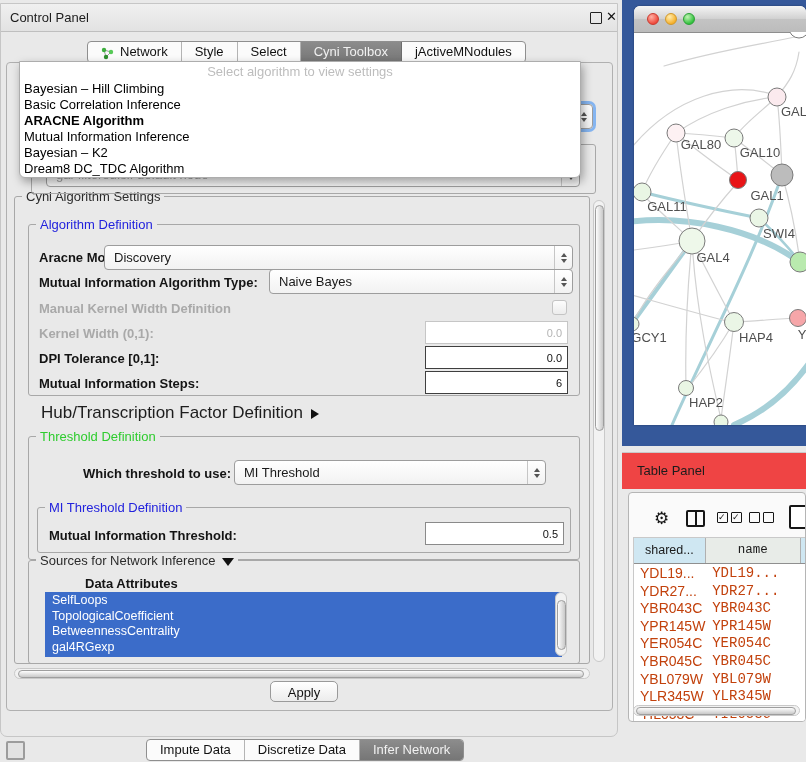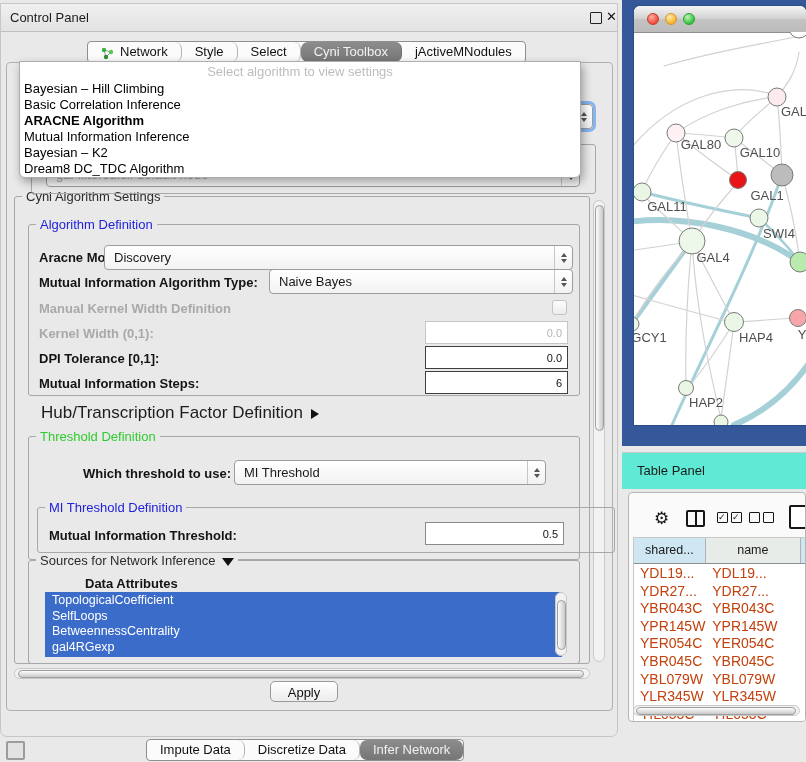--- a/index.html
+++ b/index.html
@@ -12,21 +12,21 @@
       border:1px solid #c6c6c6;border-radius:0 0 7px 7px;box-sizing:border-box;}
   .cp-titlebar{position:absolute;left:0;top:0;width:100%;height:27px;background:linear-gradient(#f0f0f0,#e2e2e2);
       border-bottom:1px solid #bfbfbf;}
   .cp-title{position:absolute;left:9px;top:6px;font-size:13px;color:#1c1c1c;}
   .cp-float{position:absolute;left:589px;top:8px;width:10px;height:10px;border:1.6px solid #222;border-radius:1px;}
   .cp-close{position:absolute;left:605px;top:5px;font-size:13px;font-weight:bold;color:#111;}
 
   
   .seg-tabs{position:absolute;display:flex;height:22px;border:1px solid #8f8f8f;border-radius:4px;
       overflow:hidden;background:#fbfbfb;font-size:13px;line-height:22px;color:#111;box-sizing:border-box;}
-  .seg{padding:0 13px;border-right:1px solid #b4b4b4;display:flex;align-items:center;gap:5px;white-space:nowrap;border-radius:7px;}
+  .seg{padding:0 13px;border-right:1px solid #b4b4b4;display:flex;align-items:center;gap:5px;white-space:nowrap;}
   .seg:last-child{border-right:none;}
   .seg.sel{background:linear-gradient(#8c8c8c,#767676);color:#f1f1f1;border-right-color:#6d6d6d;}
 
   
   .popup{position:absolute;left:18px;top:57px;width:560px;height:115px;background:#fff;
       border:1px solid #adadad;border-radius:0 0 6px 6px;box-shadow:2px 4px 10px rgba(0,0,0,.35);
       z-index:40;font-size:13px;}
   .popup-ph{height:17px;padding-top:2px;text-align:center;color:#bdbdbd;}
   .popup-item{height:16px;line-height:16px;padding-left:4px;color:#000;white-space:nowrap;}
   .popup-item.bold{font-weight:bold;}
@@ -87,40 +87,40 @@
       border-radius:6px 6px 0 0;overflow:hidden;box-shadow:0 0 2px rgba(0,0,0,.4);}
   .mac-titlebar{position:absolute;left:0;top:0;width:100%;height:26px;
       background:linear-gradient(#f5f5f5,#d2d2d2 48%,#c3c3c3 52%,#bcbcbc);border-bottom:1px solid #8e8e8e;}
   .tl{position:absolute;top:7px;width:12px;height:12px;border-radius:50%;box-sizing:border-box;}
   .tl.red{left:13px;background:radial-gradient(circle at 35% 30%,#ffb0a4,#ef4c3e 70%);border:1px solid #c93a2f;}
   .tl.yellow{left:31px;background:radial-gradient(circle at 35% 30%,#ffeDB0,#f6b12d 70%);border:1px solid #d1982a;}
   .tl.green{left:49px;background:radial-gradient(circle at 35% 30%,#c2f3b4,#35c240 70%);border:1px solid #2ba135;}
   .net-canvas{position:absolute;left:0;top:26px;}
 
   
-  .tp-header-strip{position:absolute;left:622px;top:452px;width:184px;height:36px;background:#5eead4;
+  .tp-header-strip{position:absolute;left:622px;top:452px;width:184px;height:36px;background:#ef4444;
       border-top:1px solid #c9c9c9;}
   .tp-title{position:absolute;left:15px;top:10px;font-size:13px;color:#1c1c1c;}
   .tp-box{position:absolute;left:628px;top:492px;width:178px;height:230px;background:#fafafa;
       border:1px solid #b5b5b5;border-radius:4px;box-sizing:border-box;overflow:hidden;}
   .tp-icon{position:absolute;color:#161616;}
   .gear{left:25px;top:15px;font-size:17px;}
   .cols-icon{left:57px;top:17px;width:15px;height:13px;border:2px solid #161616;border-radius:2px;}
   .cols-icon div{position:absolute;left:50%;top:0;width:2px;height:100%;background:#161616;transform:translateX(-50%);}
   .chk-pair{left:88px;top:19px;display:flex;gap:3px;}
   .chk{width:9px;height:9px;border:1.5px solid #161616;border-radius:1px;font-size:9px;line-height:8px;color:#161616;}
   .page-icon{left:160px;top:12px;width:16px;height:20px;border:2px solid #161616;border-radius:2px;background:#fff;}
 
   .tp-table{position:absolute;left:4px;top:44px;width:174px;height:186px;background:#fff;
       border:1px solid #c9c9c9;border-bottom:none;box-sizing:border-box;overflow:hidden;}
   .thead{display:flex;height:25px;border-bottom:1px solid #8f8f8f;font-size:12.5px;color:#1a1a1a;}
   .th{border-right:1px solid #b0b0b0;text-align:center;line-height:25px;box-sizing:border-box;overflow:hidden;white-space:nowrap;}
   .trow{display:flex;height:17.6px;font-size:14px;color:#c2410c;}
   .td{overflow:hidden;white-space:nowrap;box-sizing:border-box;padding:1px 0 0 6px;}
-  .c0{width:79px;}.c1{width:105px;}.c2{flex:1;padding-left:4px;}
+  .c0{width:79px;}.c1{width:105px;font-family:Liberation Mono, monospace;}.c2{flex:1;padding-left:4px;}
   .tp-hscroll{position:absolute;left:4px;top:212px;width:167px;}
 
   .dock-icon{position:absolute;left:6px;top:741px;width:15px;height:15px;border:2px solid #9c9c9c;
       border-radius:2px;background:#e2e2e2;}
 
   .net-tab-icon{display:inline-block;width:14px;height:14px;}
 </style>
 </head>
 <body>
 
@@ -240,33 +240,33 @@
       <span class="legend green">Threshold Definition</span>
     </div>
     <div class="lbl" style="left:82px;top:462px;">Which threshold to use:</div>
     <div class="combo" style="left:233px;top:456px;width:312px;">
       <span>MI Threshold</span>
       <span class="arr">
           <span class="tri-up"></span>
           <span class="tri-dn"></span>
         </span>
     </div>
-    <div class="grp" style="left:36px;top:503px;width:578px;height:46px;">
+    <div class="grp" style="left:36px;top:503px;width:534px;height:46px;">
       <span class="legend blue">MI Threshold Definition</span>
     </div>
     <div class="lbl" style="left:48px;top:524px;">Mutual Information Threshold:</div>
     <input class="tin" style="left: 424px; top: 518px; width: 139px;" value="0.5">
 
     <div class="grp" style="left:27px;top:556px;width:552px;height:104px;">
       <span class="legend"><span>Sources for Network Inference</span><span class="tri-down-b"></span></span>
     </div>
     <div class="lbl" style="left:40px;top:572px;padding-left:44px;">Data Attributes</div>
     <div class="attr-list" style="left:44px;top:588px;width:510px;height:64px;">
+      <div class="attr-item">SelfLoops</div>
       <div class="attr-item">TopologicalCoefficient</div>
-      <div class="attr-item">SelfLoops</div>
       <div class="attr-item">BetweennessCentrality</div>
       <div class="attr-item">gal4RGexp</div>
     </div>
     <div class="sb-track-v" style="left:554px;top:588px;height:64px;">
       <div class="sb-thumb-v" style="left:1px;top:7px;width:9px;height:50px;"></div>
     </div>
 
     <div class="sb-track-h" style="left:13px;top:664px;width:576px;">
       <div class="sb-thumb-h" style="left:3px;top:1px;width:566px;height:8px;"></div>
     </div>

